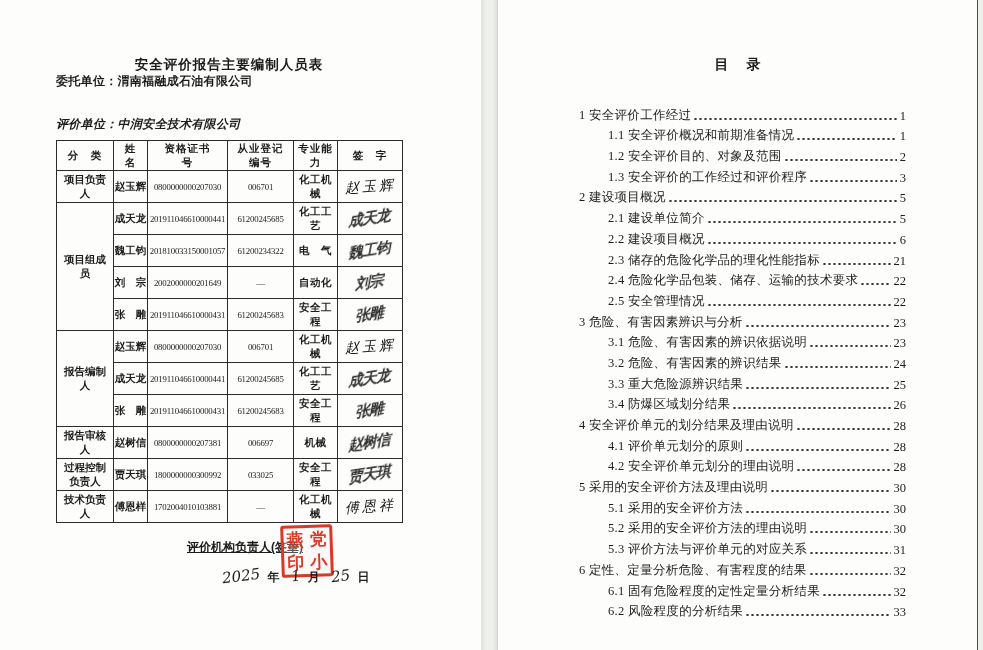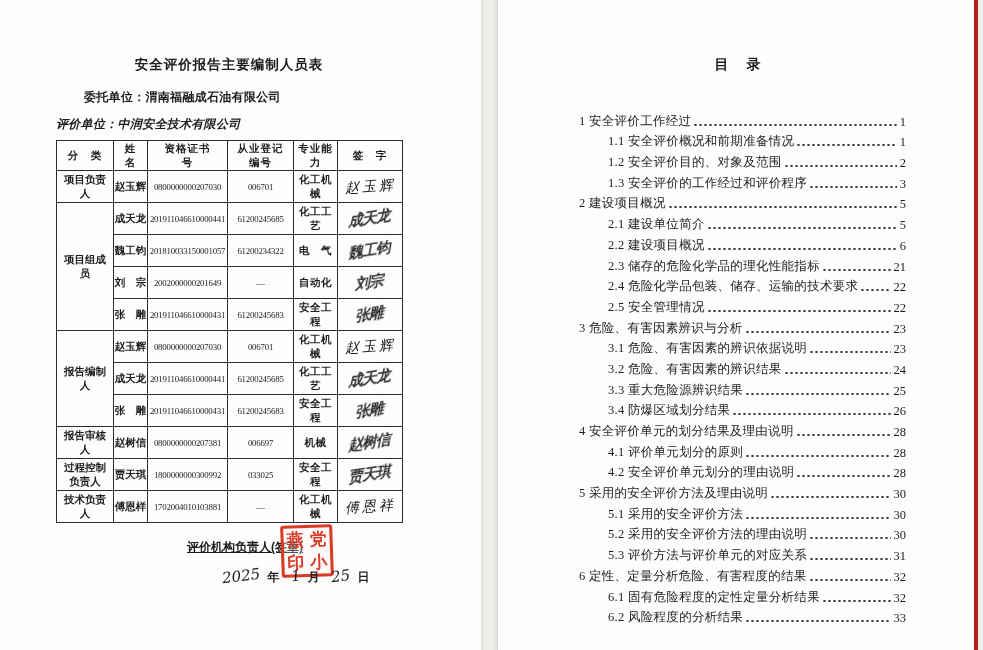--- a/index.html
+++ b/index.html
@@ -3,30 +3,30 @@
 <meta charset="utf-8">
 <style>
   html,body{margin:0;padding:0;}
   body{
     width:983px;height:650px;position:relative;overflow:hidden;
     background:#e9ebe6;color:#1c1c1c;
     font-family:"Liberation Sans","DejaVu Sans",sans-serif;
   }
   .page{position:absolute;top:0;height:650px;background:#fdfdfc;}
   .left-page{left:0;width:493px;border-right:3px solid #000000;box-sizing:border-box;}
-  .right-page{left:497px;width:481px;border-left:1px solid #d2d4cf;border-right:4px solid #b91c1c;box-sizing:border-box;}
+  .right-page{left:497px;width:481px;border-left:1px solid #d2d4cf;border-right:1px solid #b91c1c;box-sizing:border-box;}
   .gutter{position:absolute;left:481px;top:0;width:16px;height:650px;
     background:linear-gradient(90deg,#dfe1dc,#eef0eb 30%,#eef0eb 70%,#dfe1dc);}
   .right-strip{position:absolute;left:978px;top:0;width:5px;height:650px;background:#eef0eb;}
 
   
   .lp-title{position:absolute;top:56px;left:56px;width:346px;text-align:center;
     font-size:13.5px;font-weight:bold;letter-spacing:1px;}
   .lp-line{position:absolute;left:56px;font-size:12px;font-weight:bold;letter-spacing:.3px;}
-  .lp-line.client{top:89px;margin-left:28px;}
+  .lp-line.client{top:73px;}
   .lp-line.evaluator{top:116px;font-style:italic;}
 
   table.personnel{position:absolute;top:140px;left:56px;width:346px;
     border-collapse:collapse;table-layout:fixed;}
   .personnel th,.personnel td{border:1px solid #2b2b2b;text-align:center;
     vertical-align:middle;padding:0;}
   .personnel thead tr{height:30px;}
   .personnel tbody tr{height:32px;}
   .personnel th{font-size:10.5px;font-weight:bold;}
   .personnel th .hwrap{display:inline-block;max-width:48px;line-height:1.25;letter-spacing:1px;}
@@ -52,21 +52,21 @@
   .date-line{position:absolute;top:567px;left:222px;font-size:12px;font-weight:bold;
     letter-spacing:4px;white-space:nowrap;}
   .hw{display:inline-block;font-family:"DejaVu Serif","Liberation Serif",serif;
     font-weight:normal;font-style:italic;font-size:15px;letter-spacing:0;
     transform:rotate(-7deg);}
 
   
   .toc-title{position:absolute;top:56px;left:77px;width:327px;text-align:center;
     font-size:14px;font-weight:bold;letter-spacing:2px;
     font-family:"Liberation Serif","DejaVu Serif",serif;}
-  .toc-list{position:absolute;top:109px;left:81px;width:327px;
+  .toc-list{position:absolute;top:103px;left:81px;width:327px;
     font-family:"Liberation Serif","DejaVu Serif",serif;text-align:right;}
   .toc-row{display:flex;align-items:flex-end;height:20.7px;font-size:12.5px;}
   .toc-row.lvl2{padding-left:29px;}
   .toc-text{white-space:nowrap;letter-spacing:.3px;}
   .leader{flex:1;margin:0 3px 3px 3px;height:4px;
     background-image:radial-gradient(circle at 1.5px 2px,#3a3a3a 1px,transparent 1.3px);
     background-size:5px 4px;background-repeat:repeat-x;background-position:0 100%;}
   .toc-page{white-space:nowrap;}
 </style>
 </head>

